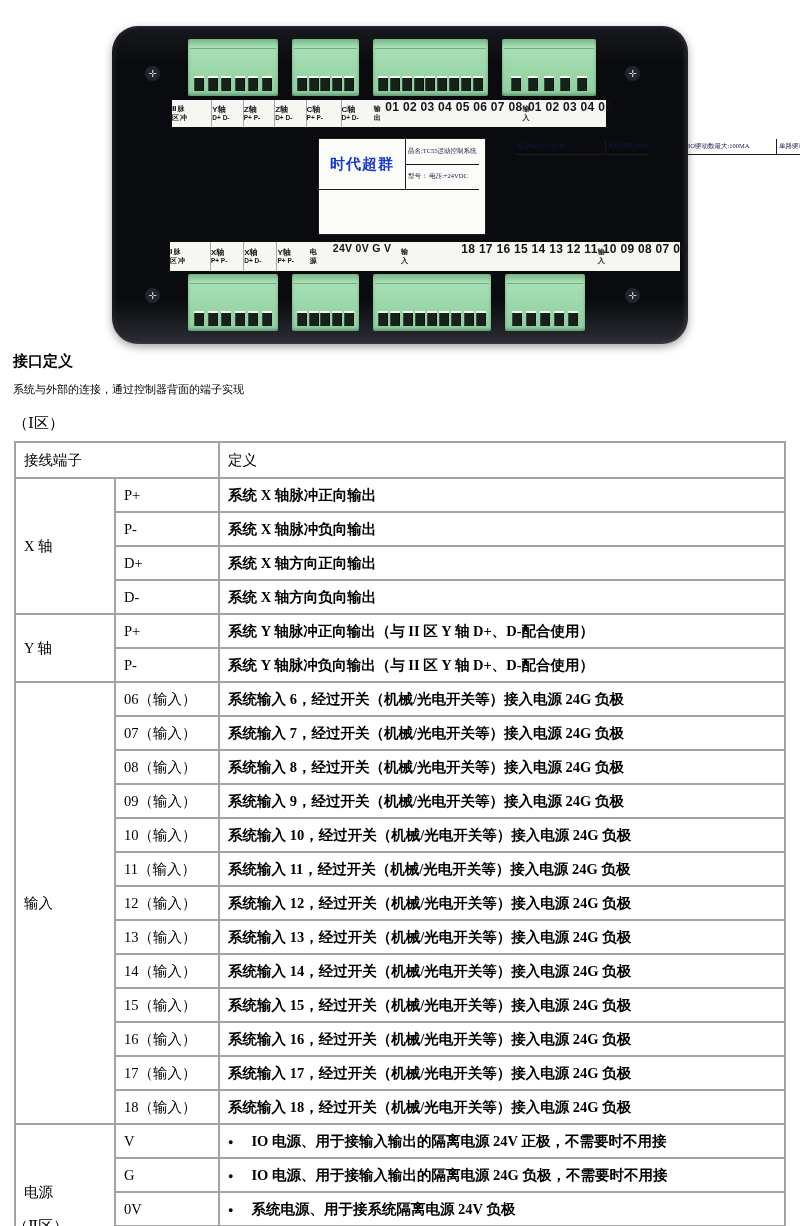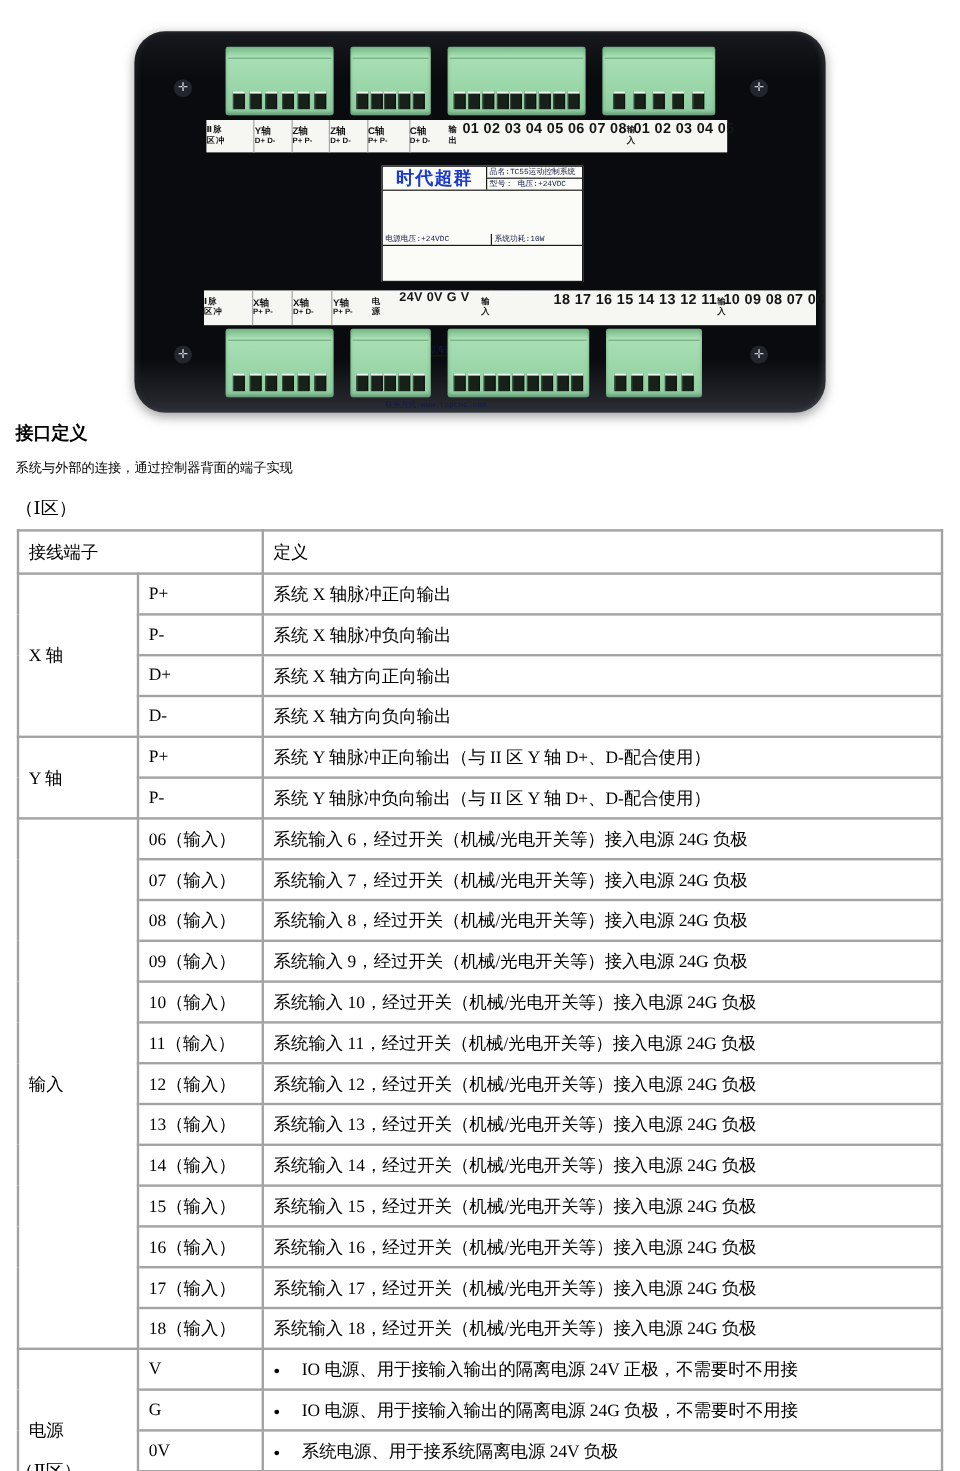--- a/index.html
+++ b/index.html
@@ -51,22 +51,22 @@
   .seg.nums{border-left:none;flex-direction:row;white-space:nowrap;font-size:12px;letter-spacing:.3px;justify-content:center;}
   .seg.vert{border-left:none;font-size:7px;}
   .seg.zone{font-size:7px;letter-spacing:1px;}
   .seg .ln-top{font-size:8px;}
   .seg .ln-bot{font-size:6.5px;}
   .strip.bottom .seg.pwr-nums{font-size:10.5px;}
   
   .sticker{
     position:absolute;left:206px;top:112px;width:166px;height:95px;
     background:#fbfbf7;border:1px solid #1a1a1a;
-    font-family:Liberation Mono, monospace;color:#141a4a;
-    display:flex;flex-direction:column;font-size:6.5px;gap:36px;
+    font-family:Liberation Serif, serif;color:#141a4a;
+    display:flex;font-size:6.5px;gap:36px;
   }
   .srow{display:flex;border-bottom:1px solid #1a1a1a;}
   .srow:last-child{border-bottom:none;}
   .scell{display:flex;align-items:center;padding:0 2px;overflow:hidden;white-space:nowrap;}
   .scell.rb{border-right:1px solid #1a1a1a;}
   .brandbox{width:86px;display:flex;align-items:center;justify-content:center;
     font-size:15px;font-weight:bold;letter-spacing:1px;color:#1939cf;border-right:1px solid #1a1a1a;}
   .top-split{flex:1;display:flex;flex-direction:column;}
   .top-split .scell{flex:1;}
   .top-split .scell:first-child{border-bottom:1px solid #1a1a1a;}
@@ -80,21 +80,21 @@
   table.iface{
     position:absolute;left:14px;top:441px;width:772px;
     border-collapse:collapse;table-layout:fixed;
   }
   table.iface td{
     border:2px solid #a3a3a3;font-size:14.5px;height:32px;
     padding:0 4px 0 8px;vertical-align:middle;
   }
   table.iface tr.hdr td{height:34px;}
   td.group-cell{vertical-align:top;padding-top:6px;}
-  td.def-cell{padding-left:24px;}
+  td.def-cell{padding-left:24px;font-weight:bold;}
   .bullet{font-size:9px;margin-right:18px;vertical-align:1px;}
 </style>
 </head>
 <body>
 
 <div class="device">
   <div class="screw tl">✛</div>
   <div class="screw tr">✛</div>
   <div class="screw bl">✛</div>
   <div class="screw br">✛</div>

